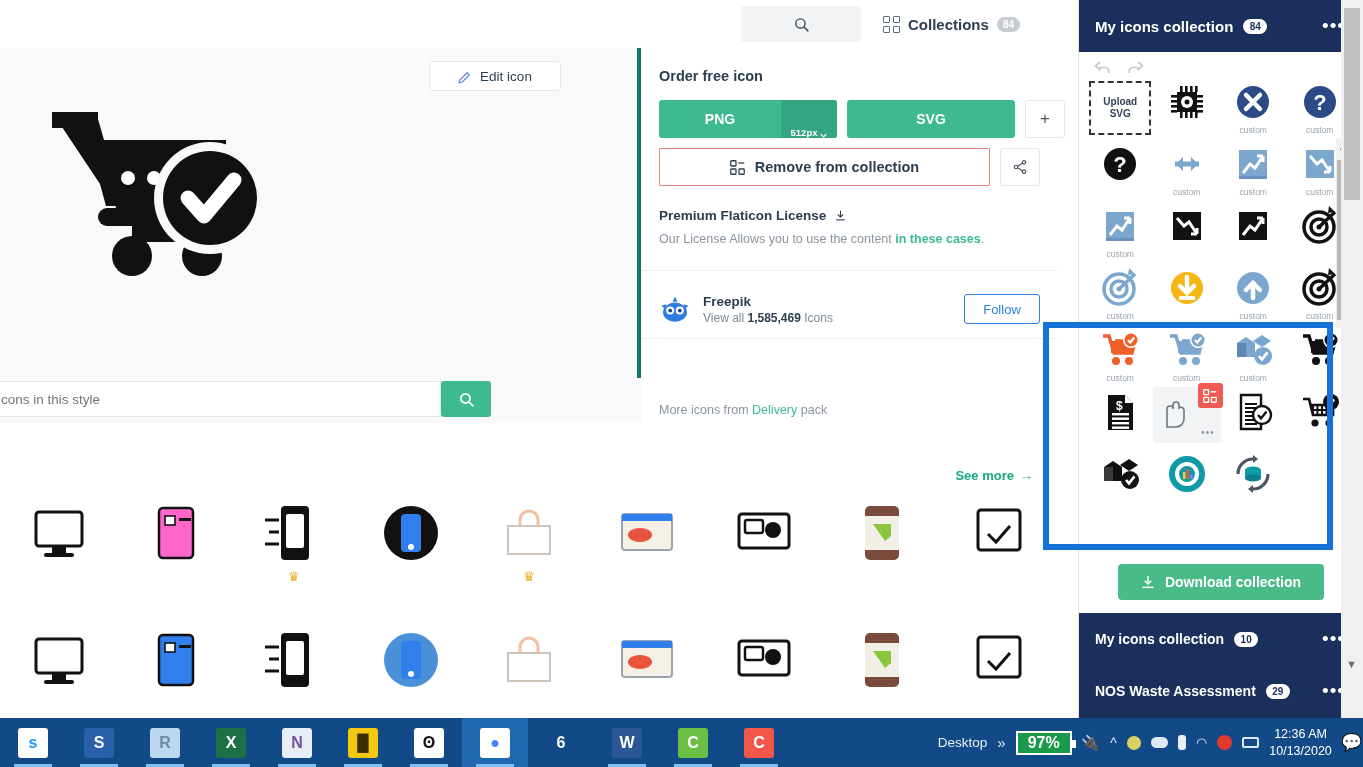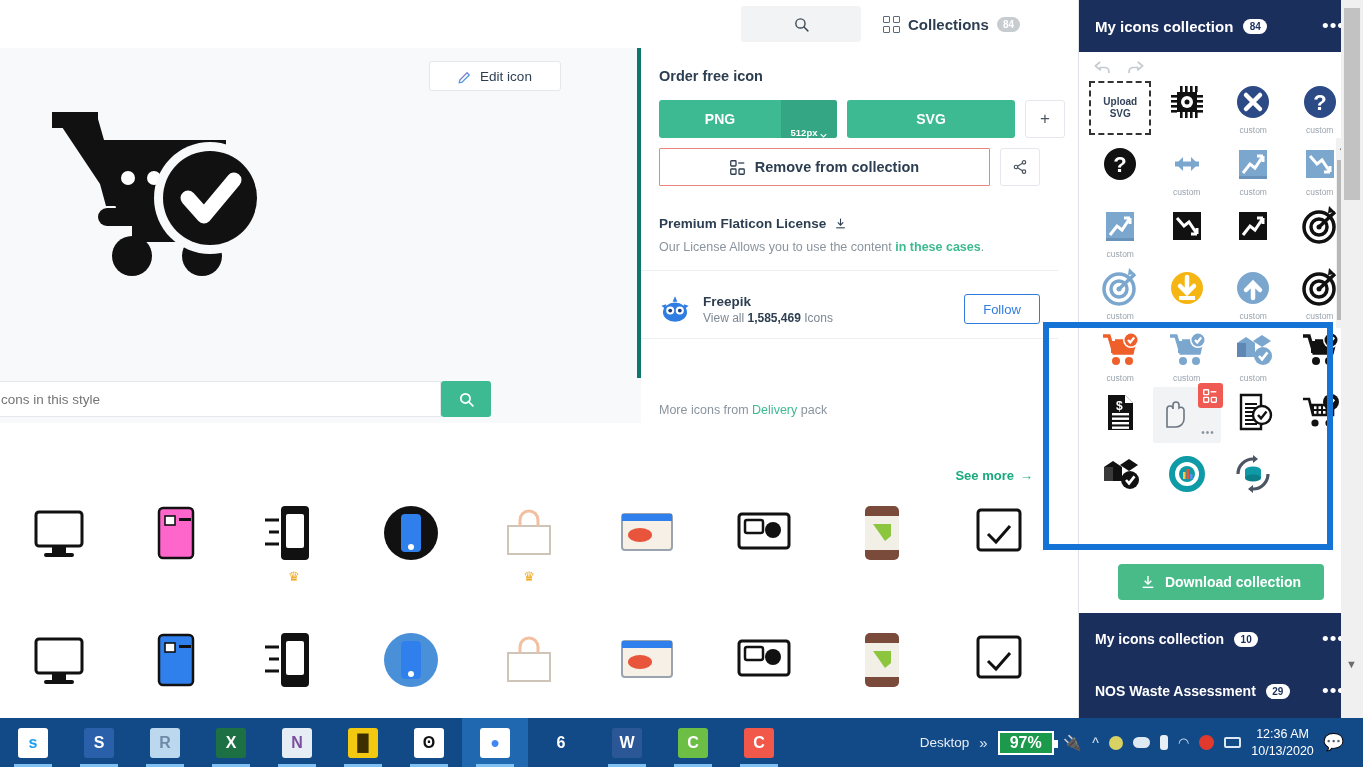--- a/index.html
+++ b/index.html
@@ -73,21 +73,21 @@
   .row2 { display: flex; gap: 10px; margin-top: 10px; }
   .remove-btn {
     flex: 0 0 331px; height: 38px; background: #fff; border: 1.5px solid #e8857f;
     border-radius: 1px; display: flex; align-items: center; justify-content: center; gap: 10px;
     color: #2c3e50; font-size: 14.5px; font-weight: 600;
   }
   .share-btn {
     flex: 0 0 40px; height: 38px; background: #fff; border: 1px solid #e4e7eb;
     border-radius: 3px; display: flex; align-items: center; justify-content: center;
   }
-  .license { margin-top: 30px; display: flex; align-items: center; gap: 8px;
+  .license { margin-top: 22px; display: flex; align-items: center; gap: 8px;
     font-size: 13.5px; color: #2c3e50; font-weight: 600; }
   .license-sub { margin-top: 9px; font-size: 12.5px; color: #8a949e; }
   .license-sub b { color: #3dba92; font-weight: 600; }
   .divider { position: absolute; left: 0; right: 0; height: 1px; background: #eceff1; }
   .author-row {
     position: absolute; left: 18px; top: 232px; width: 381px; height: 58px;
     display: flex; align-items: center; gap: 12px;
   }
   .author-avatar { width: 32px; height: 32px; flex: 0 0 32px; }
   .author-name { font-size: 13.5px; color: #2c3e50; font-weight: 600; }
@@ -218,21 +218,21 @@
   }
   .tb-item {
     width: 66px; height: 49px; display: flex; align-items: center; justify-content: center;
     position: relative;
   }
   .tb-item.active { background: #2069b0; }
   .tb-item.underline::after {
     content: ''; position: absolute; bottom: 0; left: 14px; right: 14px; height: 3px;
     background: #7fc0f2;
   }
-  .tray { margin-left: auto; display: flex; align-items: center; gap: 10px; padding-right: 18px; }
+  .tray { margin-left: auto; display: flex; align-items: center; gap: 10px; padding-right: 0; }
   .desktop-lbl { color: #e8eef5; font-size: 13.5px; }
   .chev-more { color: #dbe6f1; font-size: 15px; }
   .battery {
     border: 2px solid #fff; width: 56px; height: 24px; display: flex; align-items: center;
     justify-content: center; position: relative; background: #1b9a4b;
     color: #fff; font-size: 16px; font-weight: 700;
   }
   .battery::after { content:''; position:absolute; right:-6px; top:7px; width:4px; height:8px; background:#fff; }
   .clock { color: #fff; font-size: 12.5px; text-align: center; line-height: 1.35; }
 </style>

